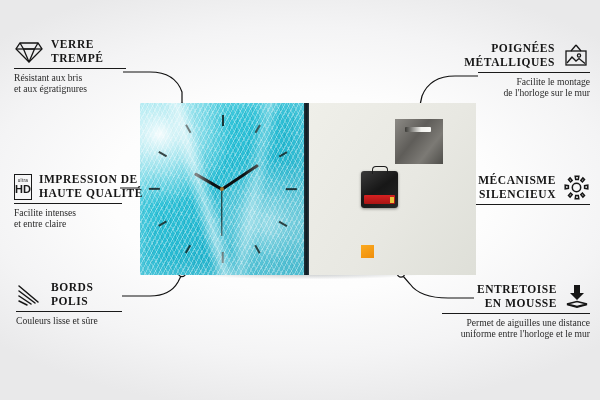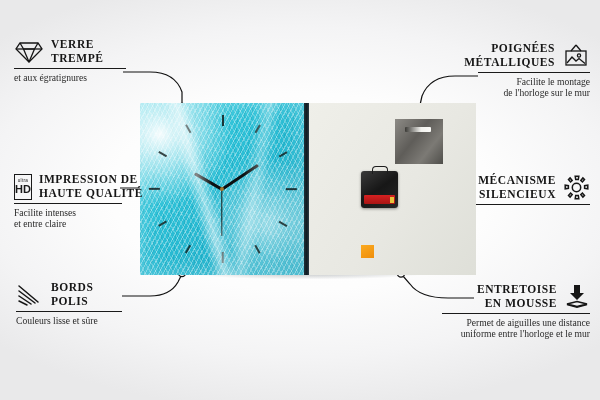--- a/index.html
+++ b/index.html
@@ -198,20 +198,21 @@
           <path d="M9.5,10 H20.5"></path>
         </g>
       </svg>
       <div class="feat-title">
         <div>VERRE</div>
         <div>TREMPÉ</div>
       </div>
     </div>
     <div class="rule"></div>
     <div class="feat-sub">
+      <div>Résistant aux bris</div>
       <div>et aux égratignures</div>
     </div>
   </div>
 
   <div class="feature left" style="left:14px;top:173px;width:108px;">
     <div class="feat-head">
       <div class="hd-badge">
         <span class="u">ultra</span>
         <span class="h">HD</span>
       </div>

